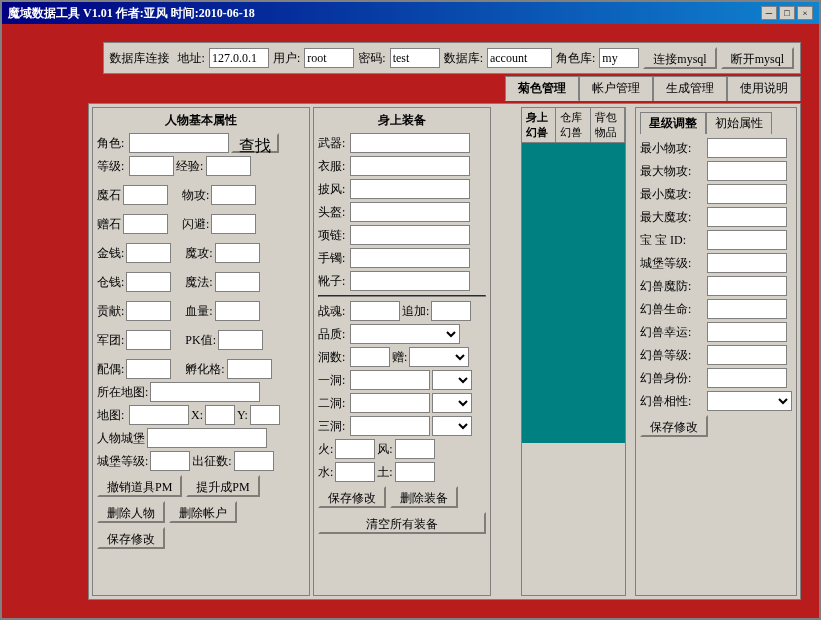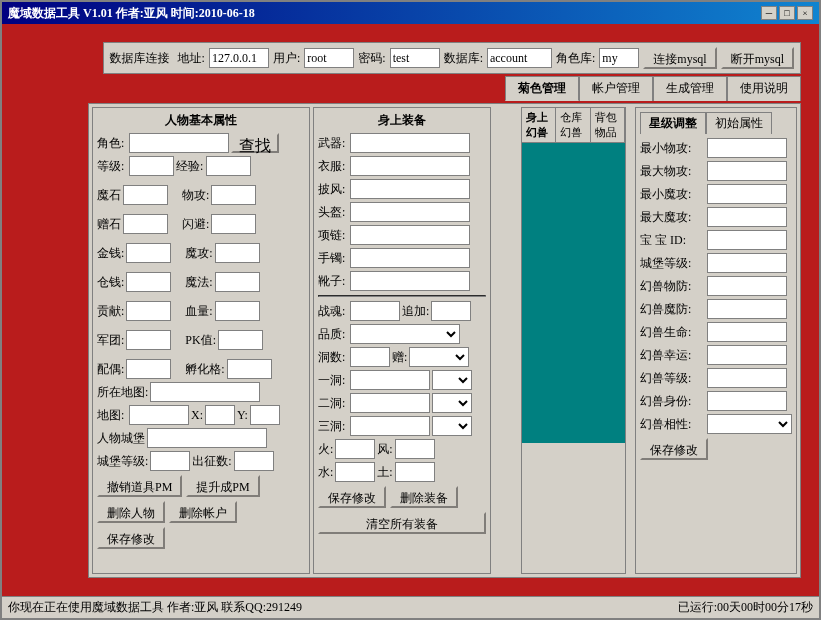--- a/index.html
+++ b/index.html
@@ -550,24 +550,20 @@
             </div>
             <div class="star-form-row">
               <span class="star-label">宝 宝 ID:</span>
               <input type="text" class="star-input" style="">
             </div>
             <div class="star-form-row">
               <span class="star-label">城堡等级:</span>
               <input type="text" class="star-input" style="">
             </div>
             <div class="star-form-row">
-              <span class="star-label">幻兽物防:</span>
-              <input type="text" class="star-input" style="">
-            </div>
-            <div class="star-form-row">
               <span class="star-label">幻兽魔防:</span>
               <input type="text" class="star-input" style="">
             </div>
             <div class="star-form-row">
               <span class="star-label">幻兽生命:</span>
               <input type="text" class="star-input" style="">
             </div>
             <div class="star-form-row">
               <span class="star-label">幻兽幸运:</span>
               <input type="text" class="star-input" style="">
@@ -587,17 +583,13 @@
 
             <div class="btn-row">
               <button class="btn">保存修改</button>
             </div>
           </div>
         </div>
       </div>
     </div>
   </div>
 
-  <div class="status-bar">
-    <span>你现在正在使用魔域数据工具  作者:亚风  联系QQ:291249</span>
-    <span>已运行:00天00时00分17秒</span>
-  </div>
 </div>
 
 </body></html>

